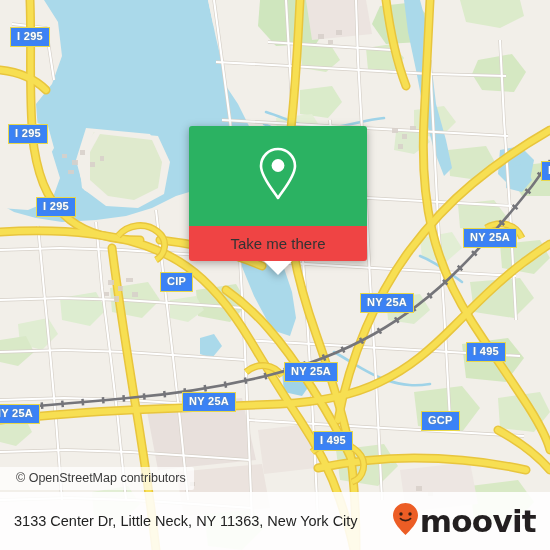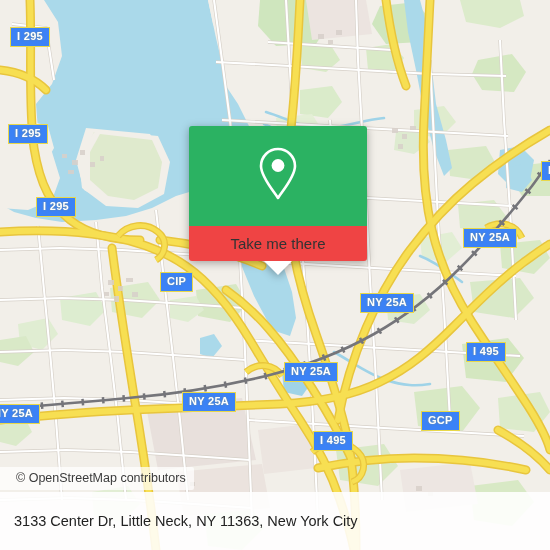--- a/index.html
+++ b/index.html
@@ -387,15 +387,26 @@
     </div>
     <div class="tail"></div>
   </div>
 
   <div id="attribution">
     <span>© OpenStreetMap contributors</span>
   </div>
 
   <div id="footer">
     <span class="addr">3133 Center Dr, Little Neck, NY 11363, New York City</span>
+    <span class="brand">
+      <span class="pinmark">
+        <svg width="27" height="34" viewBox="0 0 27 34" xmlns="http://www.w3.org/2000/svg">
+          <path d="M13.5 1 C6.6 1 1 6.6 1 13.5 C1 21 9.2 28.6 13.5 33 C17.8 28.6 26 21 26 13.5 C26 6.6 20.4 1 13.5 1 Z" fill="#EC5D25"></path>
+          <circle cx="9" cy="12" r="1.7" fill="#3A1E12"></circle>
+          <circle cx="18" cy="12" r="1.7" fill="#3A1E12"></circle>
+          <path d="M8.4 16.6 C10.4 19.4 16.6 19.4 18.6 16.6" fill="none" stroke="#3A1E12" stroke-width="1.7" stroke-linecap="round"></path>
+        </svg>
+      </span>
+      <span class="wordmark">moovit</span>
+    </span>
   </div>
 
 </div>
 
 </body></html>

